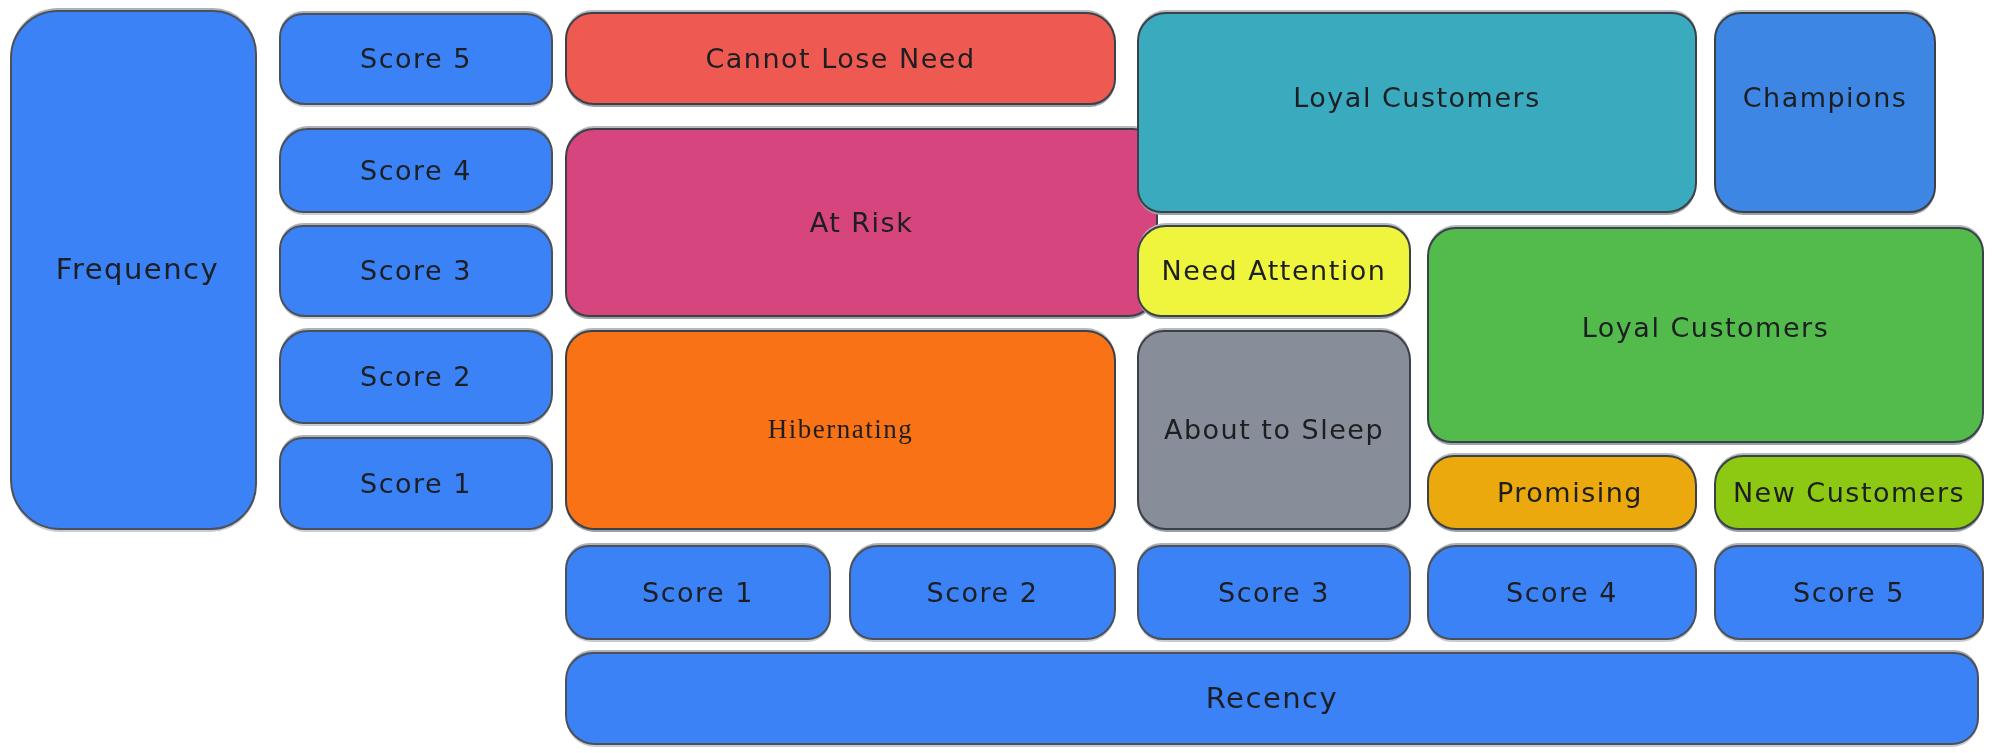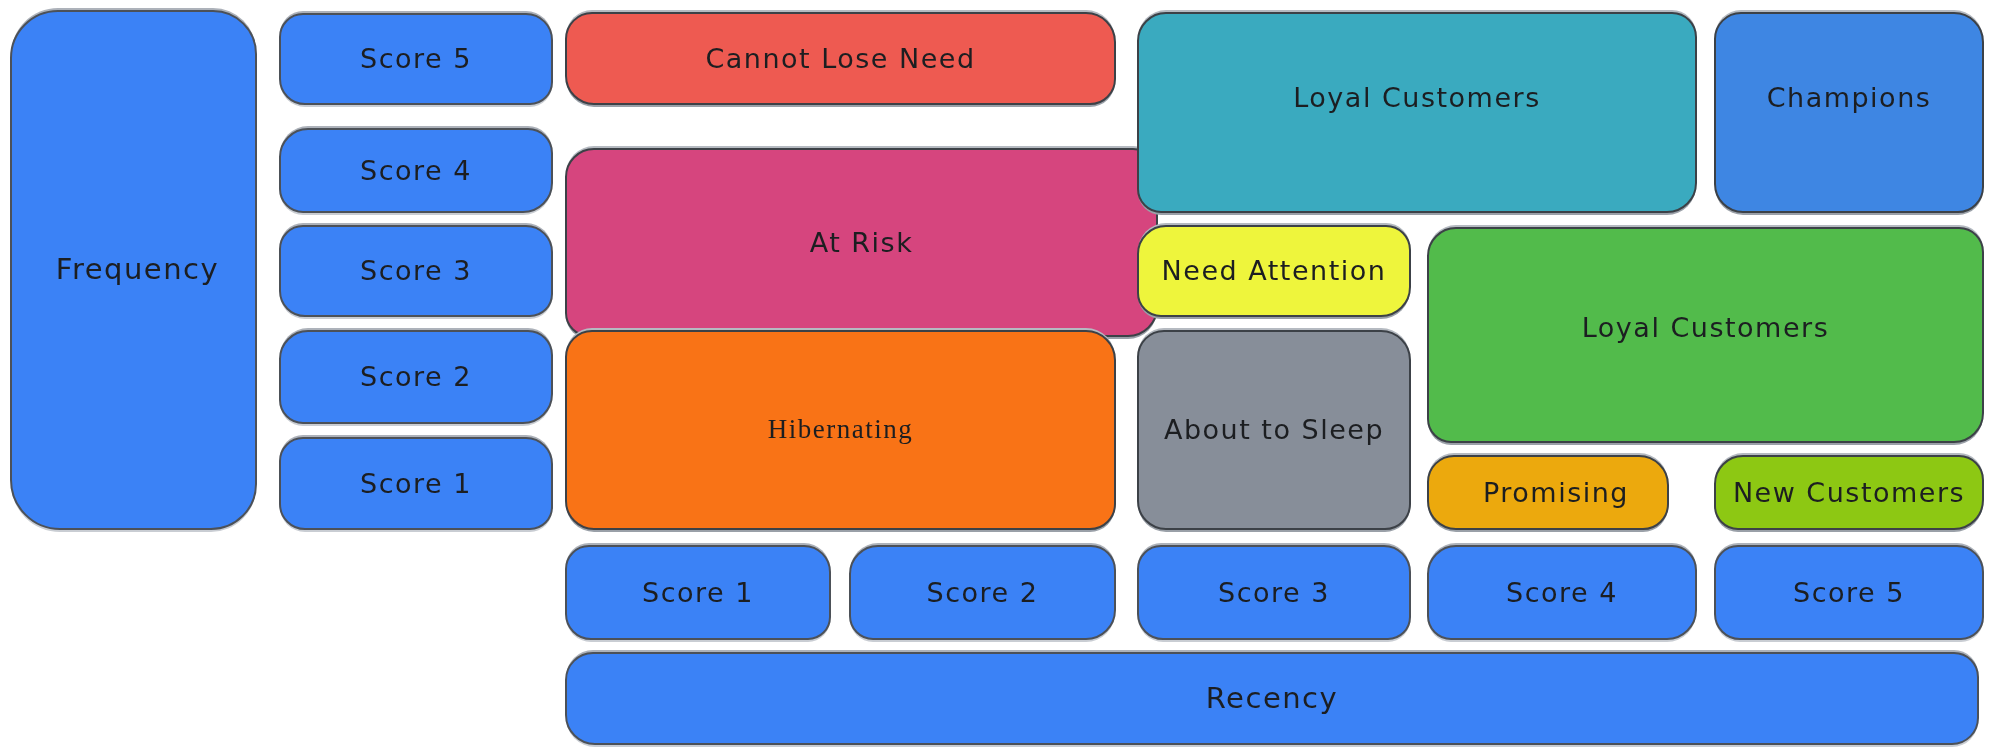--- a/index.html
+++ b/index.html
@@ -46,28 +46,28 @@
   
   .freq-axis { left: 10px;  top: 10px;  width: 247px; height: 520px; border-radius: 48px 44px 46px 50px; font-size: 29px; padding-left: 8px; }
   .fs-5 { left: 279px; top: 13px;  width: 274px; height: 92px;  }
   .fs-4 { left: 279px; top: 128px; width: 274px; height: 85px;  }
   .fs-3 { left: 279px; top: 225px; width: 274px; height: 92px;  }
   .fs-2 { left: 279px; top: 330px; width: 274px; height: 94px;  }
   .fs-1 { left: 279px; top: 437px; width: 274px; height: 93px;  }
 
   
   .seg-cannot-lose   { left: 565px;  top: 12px;  width: 551px; height: 93px;  }
-  .seg-at-risk       { left: 565px;  top: 128px; width: 593px; height: 189px; margin-top: 20px; }
+  .seg-at-risk       { left: 565px;  top: 128px; width: 593px; height: 189px; }
   .seg-hibernating   { left: 565px;  top: 330px; width: 551px; height: 200px; }
   .seg-loyal-upper   { left: 1137px; top: 12px;  width: 560px; height: 201px; padding-bottom: 30px; }
-  .seg-champions     { left: 1714px; top: 12px;  width: 270px; height: 201px; padding-bottom: 30px; }
+  .seg-champions     { left: 1714px; top: 12px;  width: 222px; height: 201px; padding-bottom: 30px; }
   .seg-need-attn     { left: 1137px; top: 225px; width: 274px; height: 92px;  }
   .seg-about-sleep   { left: 1137px; top: 330px; width: 274px; height: 200px; }
   .seg-loyal-lower   { left: 1427px; top: 227px; width: 557px; height: 216px; padding-bottom: 14px; }
-  .seg-promising     { left: 1427px; top: 455px; width: 242px; height: 75px; padding-left: 16px;  }
+  .seg-promising     { left: 1427px; top: 455px; width: 270px; height: 75px; padding-left: 16px;  }
   .seg-new-customers { left: 1714px; top: 455px; width: 270px; height: 75px;  }
 
   
   .rs-1 { left: 565px;  top: 545px; width: 266px; height: 95px; }
   .rs-2 { left: 849px;  top: 545px; width: 267px; height: 95px; }
   .rs-3 { left: 1137px; top: 545px; width: 274px; height: 95px; }
   .rs-4 { left: 1427px; top: 545px; width: 270px; height: 95px; }
   .rs-5 { left: 1714px; top: 545px; width: 270px; height: 95px; }
   .rec-axis { left: 565px; top: 652px; width: 1414px; height: 93px; border-radius: 28px 25px 27px 30px; font-size: 29px; }
 </style>

